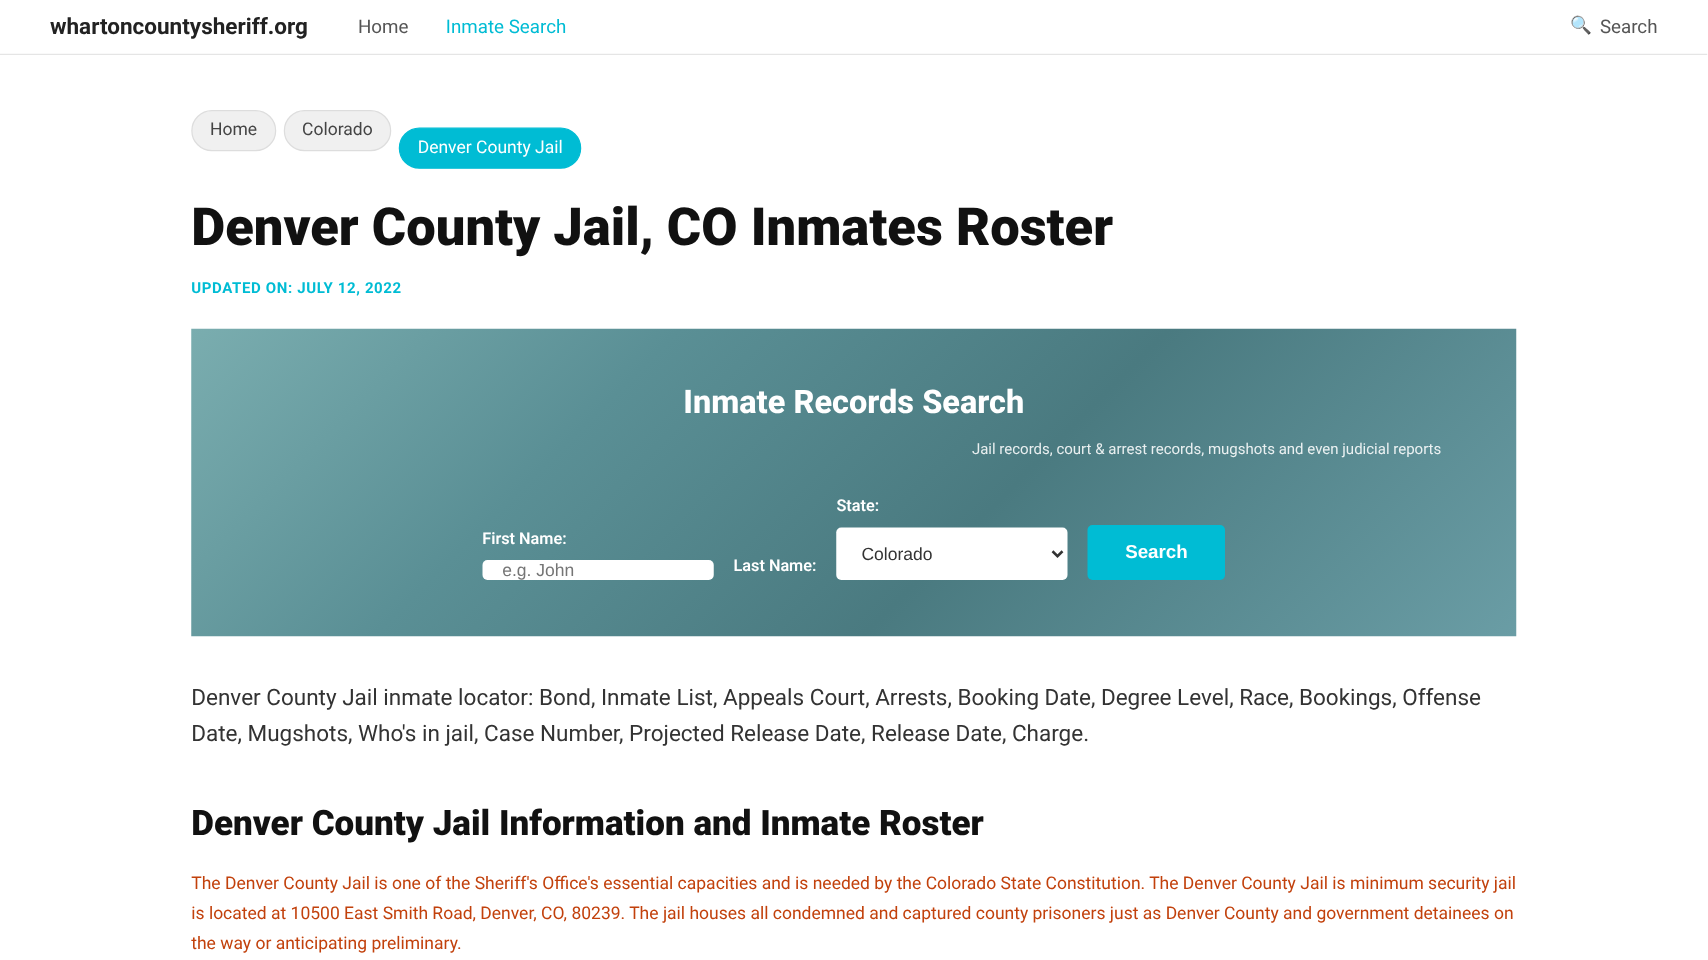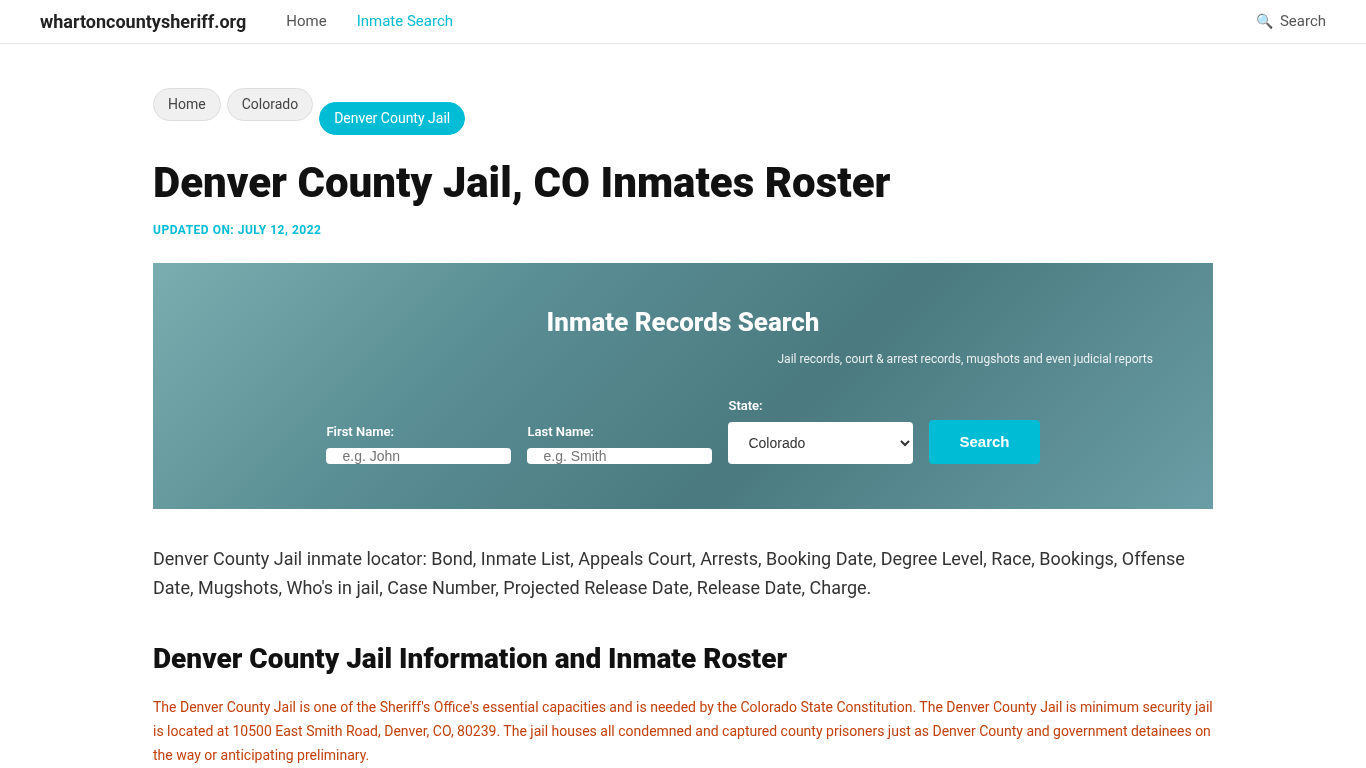--- a/index.html
+++ b/index.html
@@ -256,21 +256,20 @@
     <div class="search-panel-title">Inmate Records Search</div>
     <div class="search-panel-subtitle">Jail records, court &amp; arrest records, mugshots and even judicial reports</div>
 
     <div class="search-form">
       <div class="form-group">
         <label class="form-label">First Name:</label>
         <input type="text" class="form-input" placeholder="e.g. John" style="">
       </div>
       <div class="form-group">
         <label class="form-label">Last Name:</label>
-        <input type="text" class="form-input" placeholder="e.g. Smith" style="">
       </div>
       <div class="form-group">
         <label class="form-label">State:</label>
         <select class="form-select">
           <option>Colorado</option>
           <option>Alabama</option>
           <option>Alaska</option>
           <option>Arizona</option>
           <option>Arkansas</option>
           <option>California</option>

